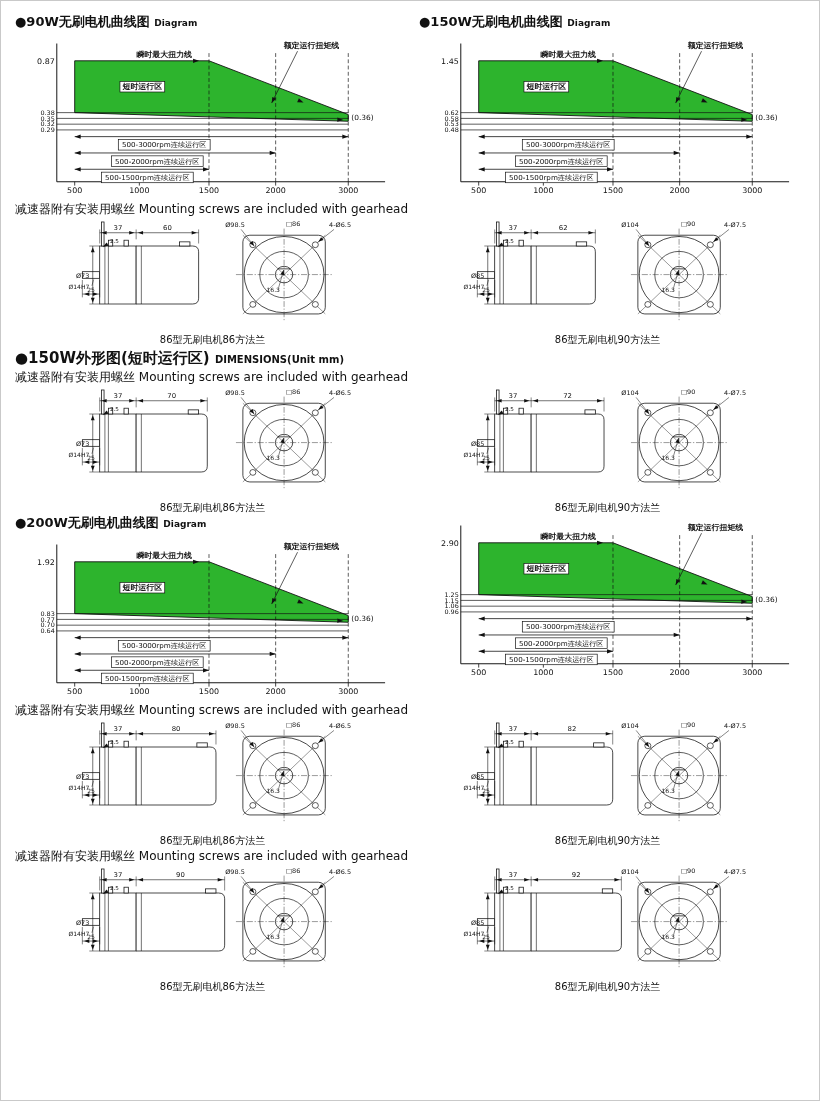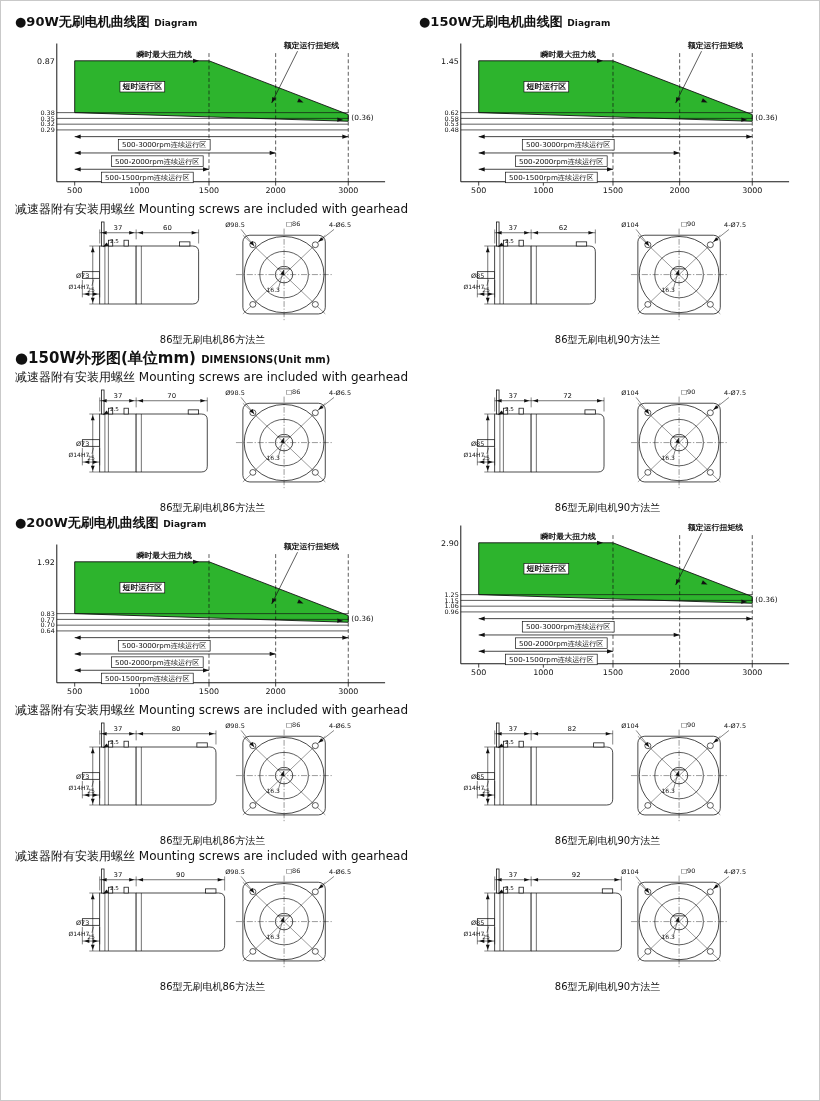--- a/index.html
+++ b/index.html
@@ -280,21 +280,21 @@
               <line x1="246" y1="86" x2="252" y2="64" stroke="#111" stroke-width="0.6"></line>
               <polygon points="0,0 -6,2.2 -6,-2.2" fill="#111" transform="translate(252,64) rotate(285)"></polygon>
             </svg>
           </div>
         <figcaption class="dim-caption">86型无刷电机90方法兰</figcaption>
       </figure>
     </div>
   </section>
 
   <section class="dim-section">
-    <h2 class="dim-header"><span class="zh">●150W外形图(单位mm)</span> <span class="en">DIMENSIONS(Unit mm)</span></h2>
+    <h2 class="dim-header"><span class="zh">●150W外形图(短时运行区)</span> <span class="en">DIMENSIONS(Unit mm)</span></h2>
     <div class="dim-sub"><span>减速器附有安装用螺丝</span> <span>Mounting screws are included with gearhead</span></div>
     <div class="dim-row">
       <figure class="dim-block">
         <div class="dim-mount">
             <svg viewBox="0 0 340 140" preserveAspectRatio="none" class="dim">
               <rect x="20" y="66" width="20" height="8" fill="#fff" stroke="#111" stroke-width="0.9"></rect>
               <rect x="40" y="35" width="42" height="70" fill="#fff" stroke="#111" stroke-width="0.9"></rect>
               <line x1="46" y1="35" x2="46" y2="105" stroke="#111" stroke-width="0.7"></line>
               <line x1="50" y1="35" x2="50" y2="105" stroke="#111" stroke-width="0.7"></line>
               <rect x="50" y="28" width="5" height="7" fill="#fff" stroke="#111" stroke-width="0.9"></rect>

